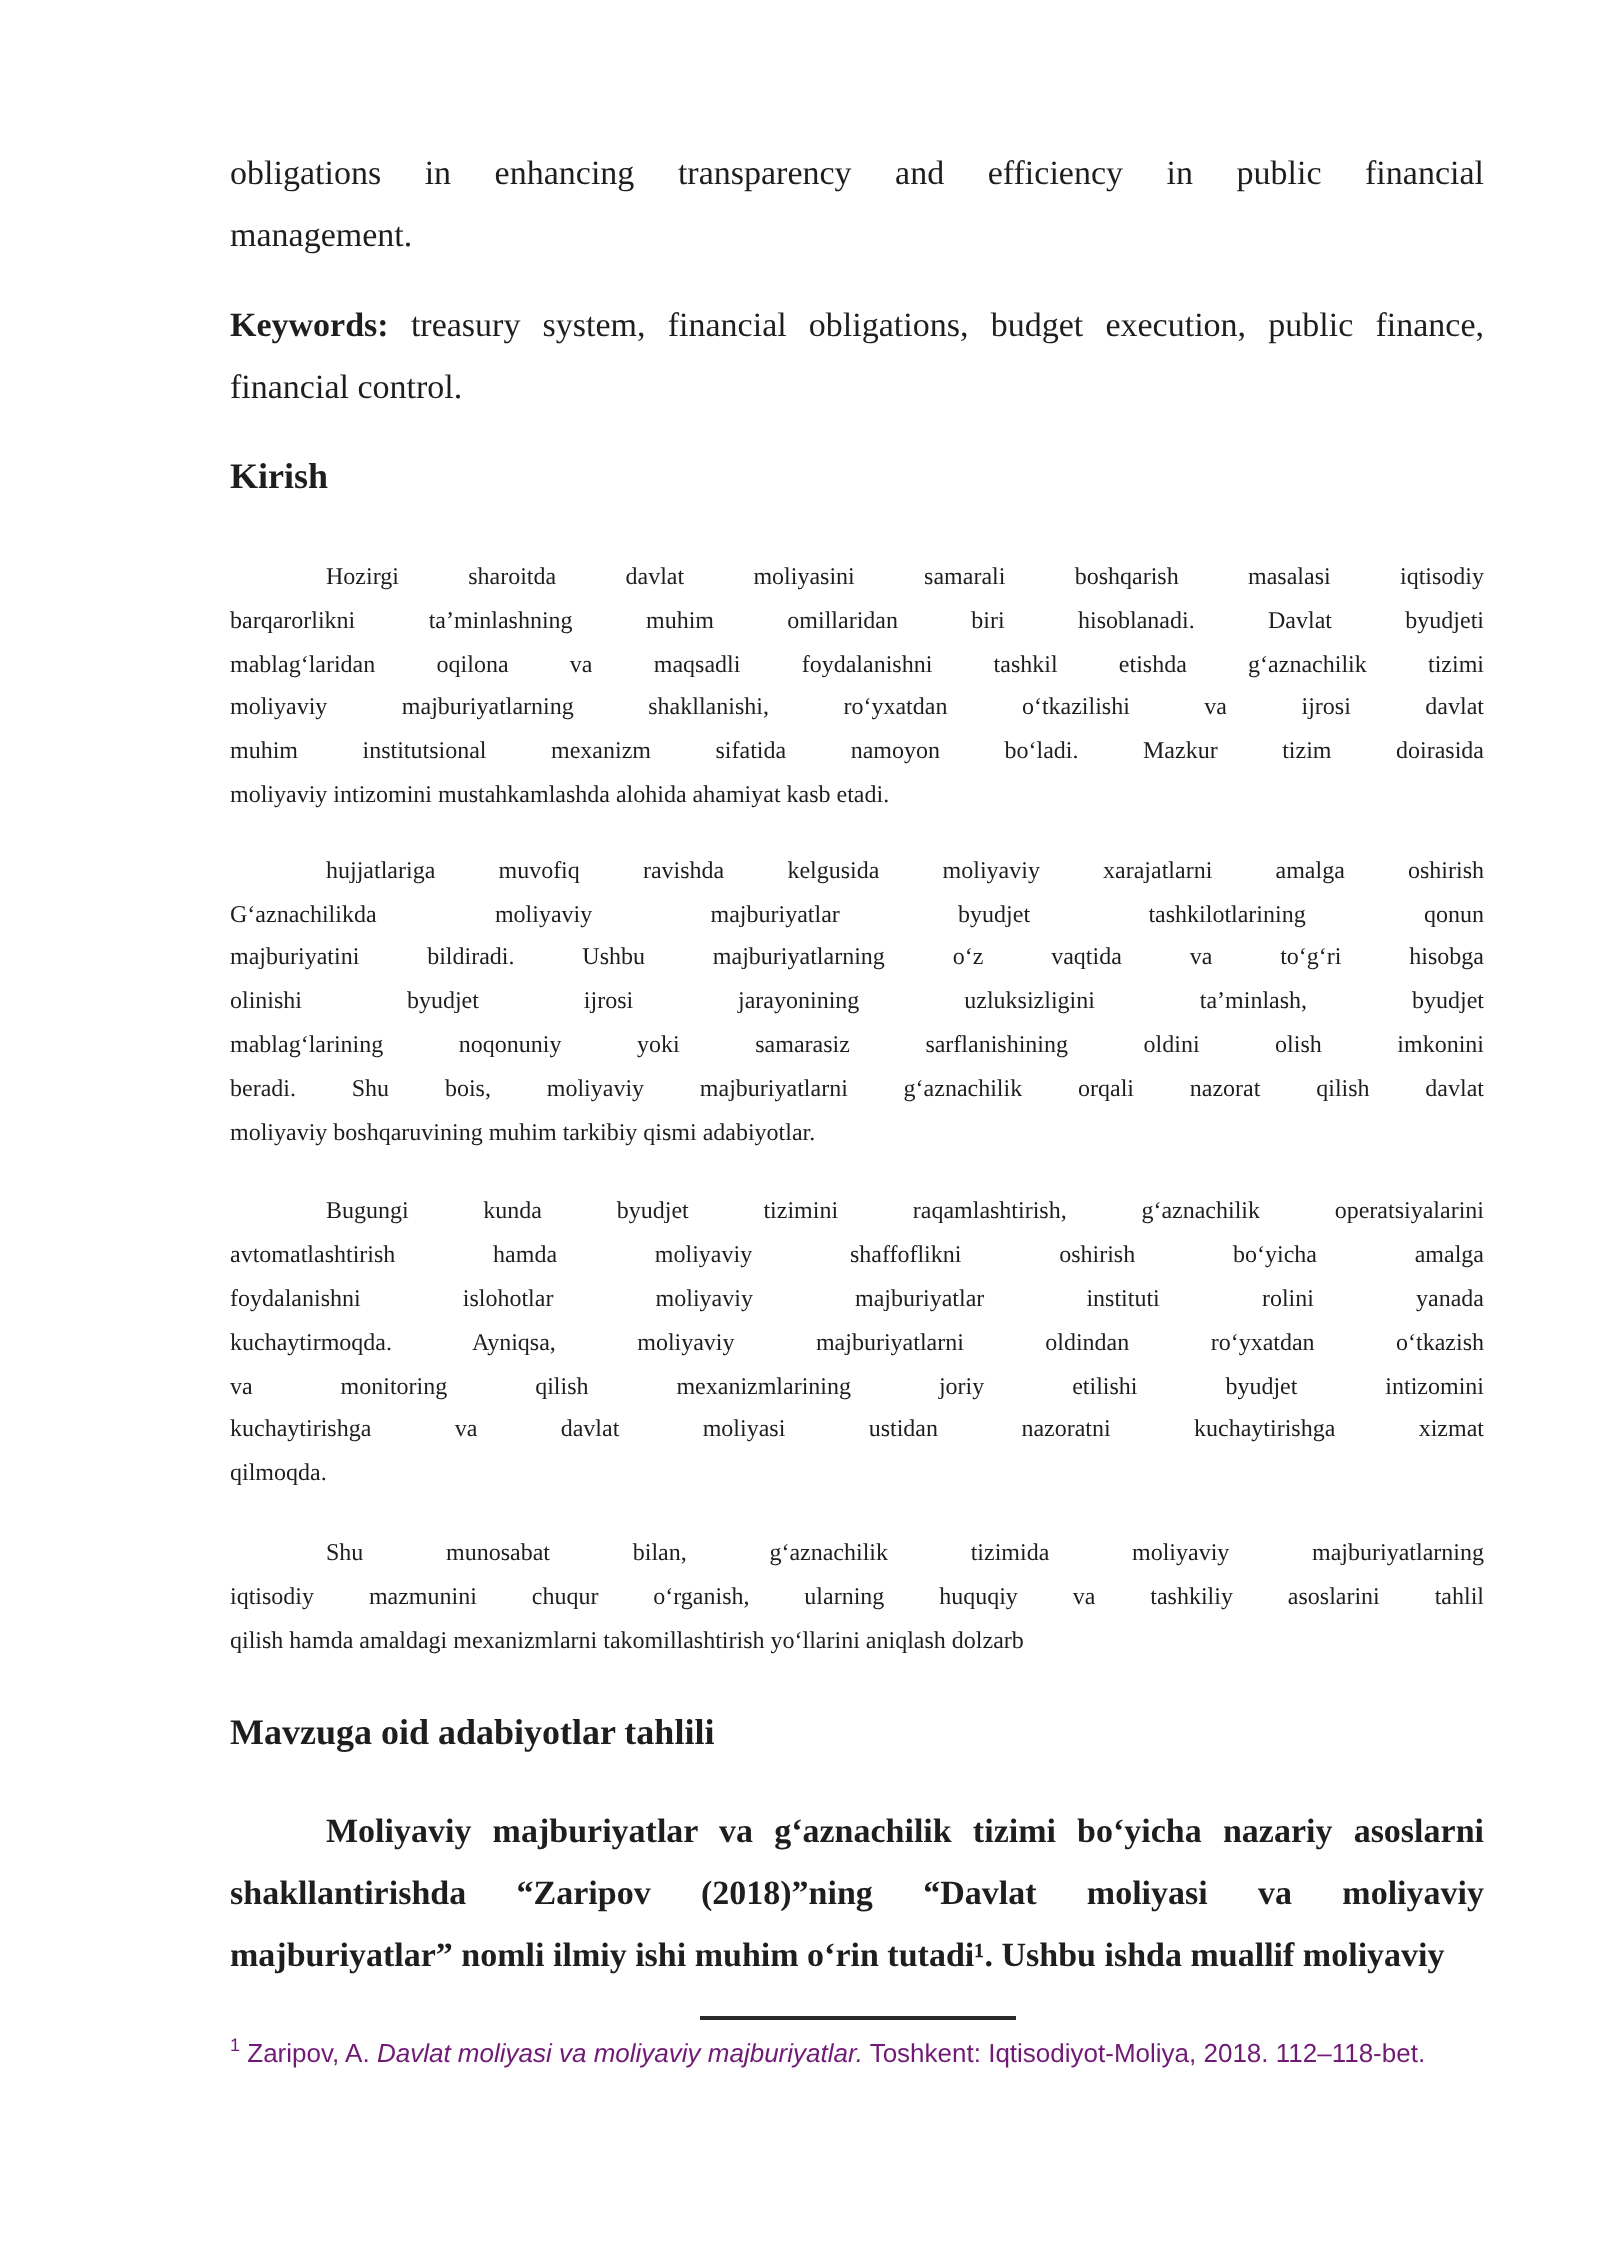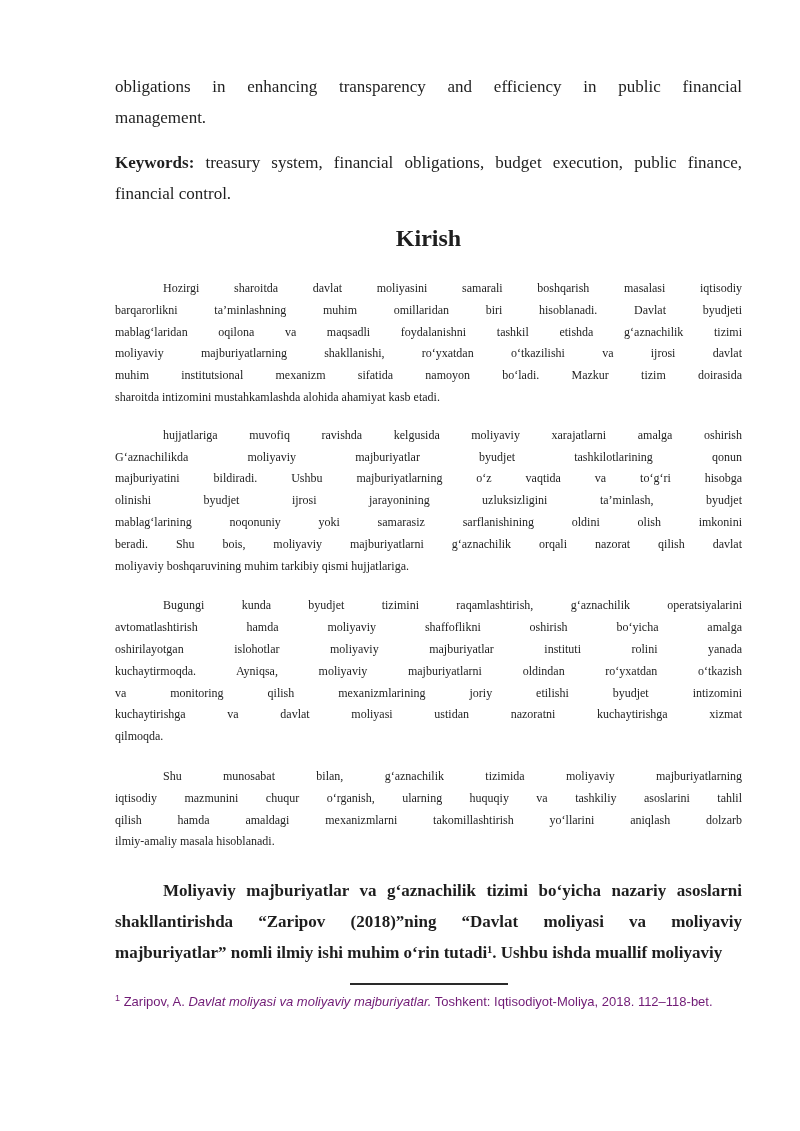--- a/index.html
+++ b/index.html
@@ -28,24 +28,23 @@
   .p-body { font-size: 12px; line-height: 21.8px; }
 
   .para .ln {
     text-align: justify;
     text-align-last: justify;
   }
   .para .ln:last-child { text-align-last: left; }
   .indent-first .ln:first-child { padding-left: 48px; }
 
   .heading {
-    font-size: 24px;
+    font-size: 18px;
     line-height: 24px;
     font-weight: bold;
-    text-align: center;
   }
   #abstract-continuation { margin-top: 0; }
   #keywords-para { margin-top: 14px; }
   #kirish-heading { margin-top: 17px; }
   #intro-p0 { margin-top: 28px; }
   #intro-p1 { margin-top: 16px; }
   #intro-p2 { margin-top: 18px; }
   #intro-p3 { margin-top: 18px; }
   #literature-heading { margin-top: 23px; }
   #literature-para { margin-top: 22px; font-weight: bold; }
@@ -86,50 +85,50 @@
     </div>
 
     <div id="kirish-heading" class="heading">Kirish</div>
 
     <div id="intro-p0" class="para p-body indent-first">
         <div class="ln">Hozirgi sharoitda davlat moliyasini samarali boshqarish masalasi iqtisodiy</div>
         <div class="ln">barqarorlikni ta’minlashning muhim omillaridan biri hisoblanadi. Davlat byudjeti</div>
         <div class="ln">mablagʻlaridan oqilona va maqsadli foydalanishni tashkil etishda gʻaznachilik tizimi</div>
         <div class="ln">moliyaviy majburiyatlarning shakllanishi, roʻyxatdan oʻtkazilishi va ijrosi davlat</div>
         <div class="ln">muhim institutsional mexanizm sifatida namoyon boʻladi. Mazkur tizim doirasida</div>
-        <div class="ln">sharoitda intizomini mustahkamlashda alohida ahamiyat kasb etadi.</div>
+        <div class="ln">moliyaviy intizomini mustahkamlashda alohida ahamiyat kasb etadi.</div>
       </div>
 
     <div id="intro-p1" class="para p-body indent-first">
         <div class="ln">hujjatlariga muvofiq ravishda kelgusida moliyaviy xarajatlarni amalga oshirish</div>
         <div class="ln">Gʻaznachilikda moliyaviy majburiyatlar byudjet tashkilotlarining qonun</div>
         <div class="ln">majburiyatini bildiradi. Ushbu majburiyatlarning oʻz vaqtida va toʻgʻri hisobga</div>
         <div class="ln">olinishi byudjet ijrosi jarayonining uzluksizligini ta’minlash, byudjet</div>
         <div class="ln">mablagʻlarining noqonuniy yoki samarasiz sarflanishining oldini olish imkonini</div>
         <div class="ln">beradi. Shu bois, moliyaviy majburiyatlarni gʻaznachilik orqali nazorat qilish davlat</div>
-        <div class="ln">moliyaviy boshqaruvining muhim tarkibiy qismi hujjatlariga.</div>
+        <div class="ln">moliyaviy boshqaruvining muhim tarkibiy qismi adabiyotlar.</div>
       </div>
 
     <div id="intro-p2" class="para p-body indent-first">
         <div class="ln">Bugungi kunda byudjet tizimini raqamlashtirish, gʻaznachilik operatsiyalarini</div>
         <div class="ln">avtomatlashtirish hamda moliyaviy shaffoflikni oshirish boʻyicha amalga</div>
-        <div class="ln">oshirilayotgan islohotlar moliyaviy majburiyatlar instituti rolini yanada</div>
+        <div class="ln">foydalanishni islohotlar moliyaviy majburiyatlar instituti rolini yanada</div>
         <div class="ln">kuchaytirmoqda. Ayniqsa, moliyaviy majburiyatlarni oldindan roʻyxatdan oʻtkazish</div>
         <div class="ln">va monitoring qilish mexanizmlarining joriy etilishi byudjet intizomini</div>
         <div class="ln">kuchaytirishga va davlat moliyasi ustidan nazoratni kuchaytirishga xizmat</div>
         <div class="ln">qilmoqda.</div>
       </div>
 
     <div id="intro-p3" class="para p-body indent-first">
         <div class="ln">Shu munosabat bilan, gʻaznachilik tizimida moliyaviy majburiyatlarning</div>
         <div class="ln">iqtisodiy mazmunini chuqur oʻrganish, ularning huquqiy va tashkiliy asoslarini tahlil</div>
         <div class="ln">qilish hamda amaldagi mexanizmlarni takomillashtirish yoʻllarini aniqlash dolzarb</div>
-        <div class="ln">ilmiy-amaliy masala hisoblanadi.</div>
       </div>
 
+    <div id="literature-heading" class="heading">Mavzuga oid adabiyotlar tahlili</div>
 
     <div id="literature-para" class="para p-wide indent-first">
         <div class="ln">Moliyaviy majburiyatlar va gʻaznachilik tizimi boʻyicha nazariy asoslarni</div>
         <div class="ln">shakllantirishda “Zaripov (2018)”ning “Davlat moliyasi va moliyaviy</div>
         <div class="ln">majburiyatlar” nomli ilmiy ishi muhim oʻrin tutadi¹. Ushbu ishda muallif moliyaviy</div>
       </div>
 
     <hr class="footnote-rule">
 
     <div class="footnote"><sup>1</sup> <span>Zaripov, A.</span> <i>Davlat moliyasi va moliyaviy majburiyatlar.</i> <span>Toshkent: Iqtisodiyot-Moliya, 2018. 112–118-bet.</span></div>

